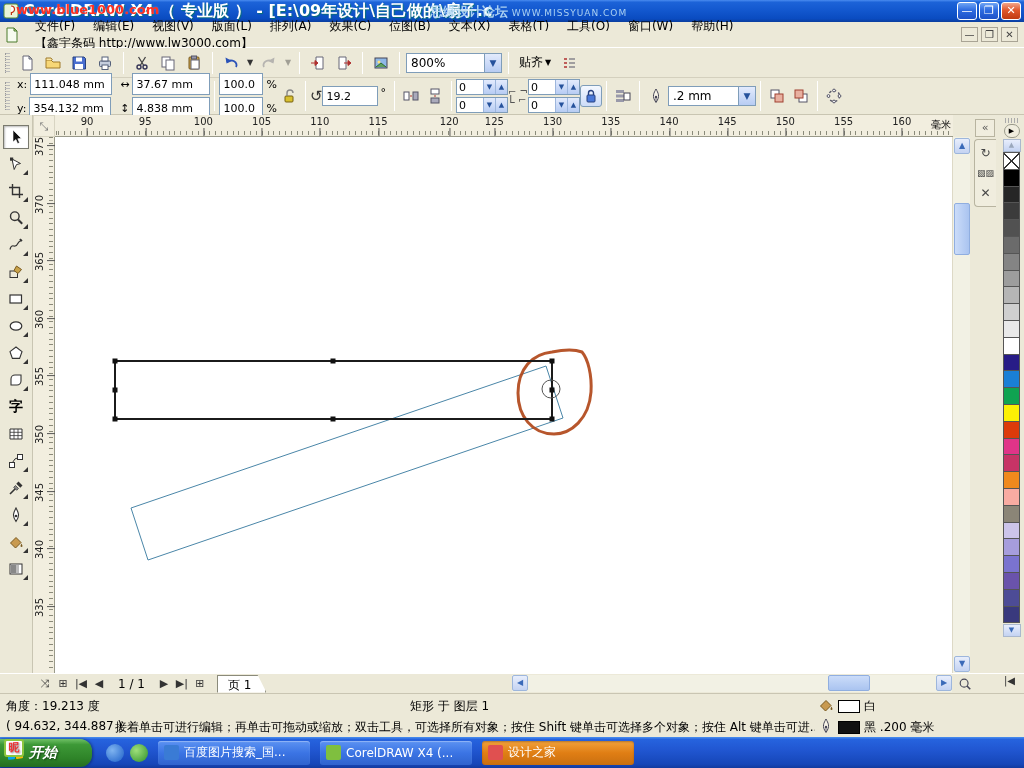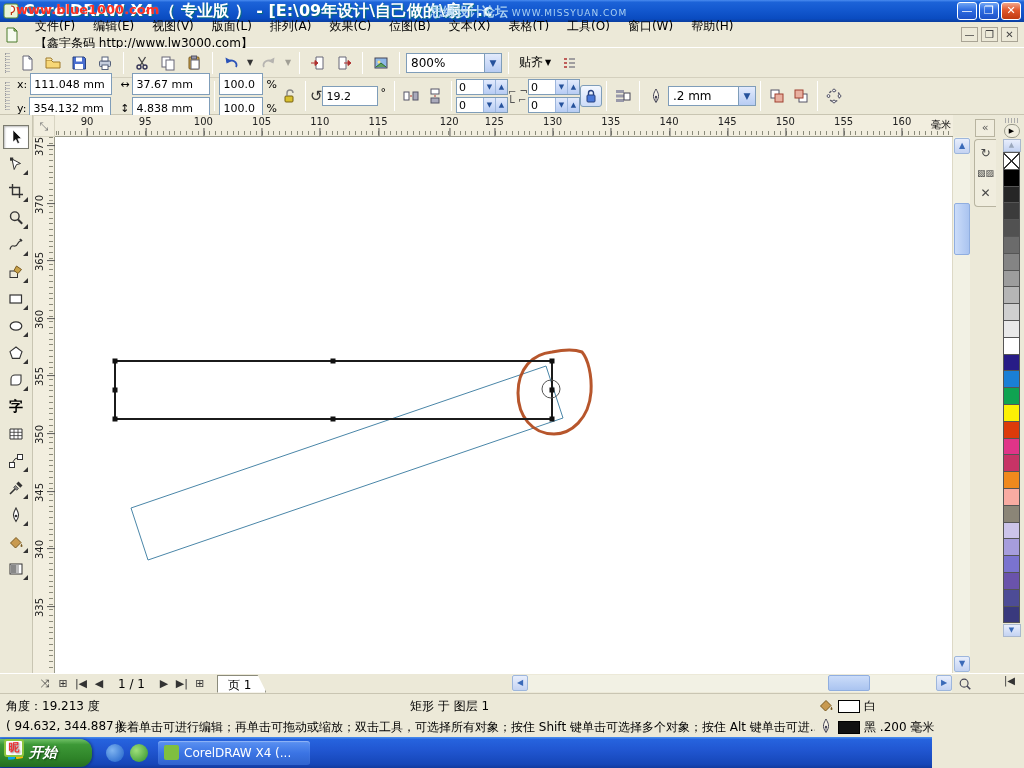--- a/index.html
+++ b/index.html
@@ -112,21 +112,21 @@
   .st-angle { position:absolute; left:6px; top:4px; }
   .st-obj { position:absolute; left:410px; top:4px; }
   .st-coords { position:absolute; left:6px; top:25px; }
   .st-hint { position:absolute; left:115px; top:25px; width:700px; white-space:nowrap; overflow:hidden; }
   .ind { position:absolute; display:flex; align-items:center; gap:4px; }
   .ind .sw { width:22px; height:13px; border:1px solid #000; }
   .fillind { left:818px; top:3px; }
   .outlind { left:818px; top:24px; }
 
   
-  .taskbar { position:absolute; left:0; top:737px; width:932px; height:31px;
+  .taskbar { position:absolute; left:0; top:737px; width:1024px; height:31px;
      background:linear-gradient(180deg,#4A90EE 0%,#2663DE 8%,#2157D2 40%,#1646B8 88%,#123A9E 100%); display:flex; align-items:center; }
   .startbtn { height:28px; width:92px; margin-top:0; border-radius:0 12px 12px 0;
      background:linear-gradient(180deg,#6FC065 0%,#3D9937 20%,#2E8328 70%,#246D20 100%);
      display:flex; align-items:center; gap:5px; padding-left:8px; color:#fff; font-weight:bold; font-style:italic; font-size:14px; text-shadow:1px 1px 2px #0008; box-shadow:1px 0 3px #0006; }
   .winflag { width:16px; height:14px; display:grid; grid-template-columns:7px 7px; grid-template-rows:6px 6px; gap:1px; transform:skewY(-6deg); }
   .winflag span { border-radius:1px; }
   .ql { display:flex; gap:6px; margin-left:14px; }
   .qlic { width:18px; height:18px; border-radius:50%; }
   .taskbtn { height:24px; width:152px; margin-left:10px; border-radius:3px; background:linear-gradient(180deg,#5C92F2,#3B74E4 50%,#2F63CE);
      box-shadow:inset 0 1px 1px #fff5; color:#fff; font-size:12px; display:flex; align-items:center; gap:5px; padding:0 6px; white-space:nowrap; overflow:hidden; }
@@ -691,21 +691,29 @@
           <span style="background:#FFBA08"></span>
       </span>
       <span>开始</span>
     </div>
     <span class="ql">
       <span class="qlic" style="background:radial-gradient(circle at 35% 35%,#7FB4F0,#1C5FC8)"></span>
       <span class="qlic" style="background:radial-gradient(circle at 35% 35%,#9FE07A,#2E8F2A)"></span>
     </span>
     <span id="taskbuttons" style="display:flex">
         <span class="taskbtn">
+          <span class="tkic" style="background: rgb(58, 123, 213);"></span>
+          <span>百度图片搜索_国...</span>
+        </span>
+        <span class="taskbtn">
           <span class="tkic" style="background: rgb(127, 191, 63);"></span>
           <span>CorelDRAW X4 (...</span>
+        </span>
+        <span class="taskbtn active">
+          <span class="tkic" style="background: rgb(224, 80, 80);"></span>
+          <span>设计之家</span>
         </span>
       </span>
   </div>
   <span class="wm-nipic">
     <span class="logo">昵</span>
   </span>
 </div>
 
 </body></html>

